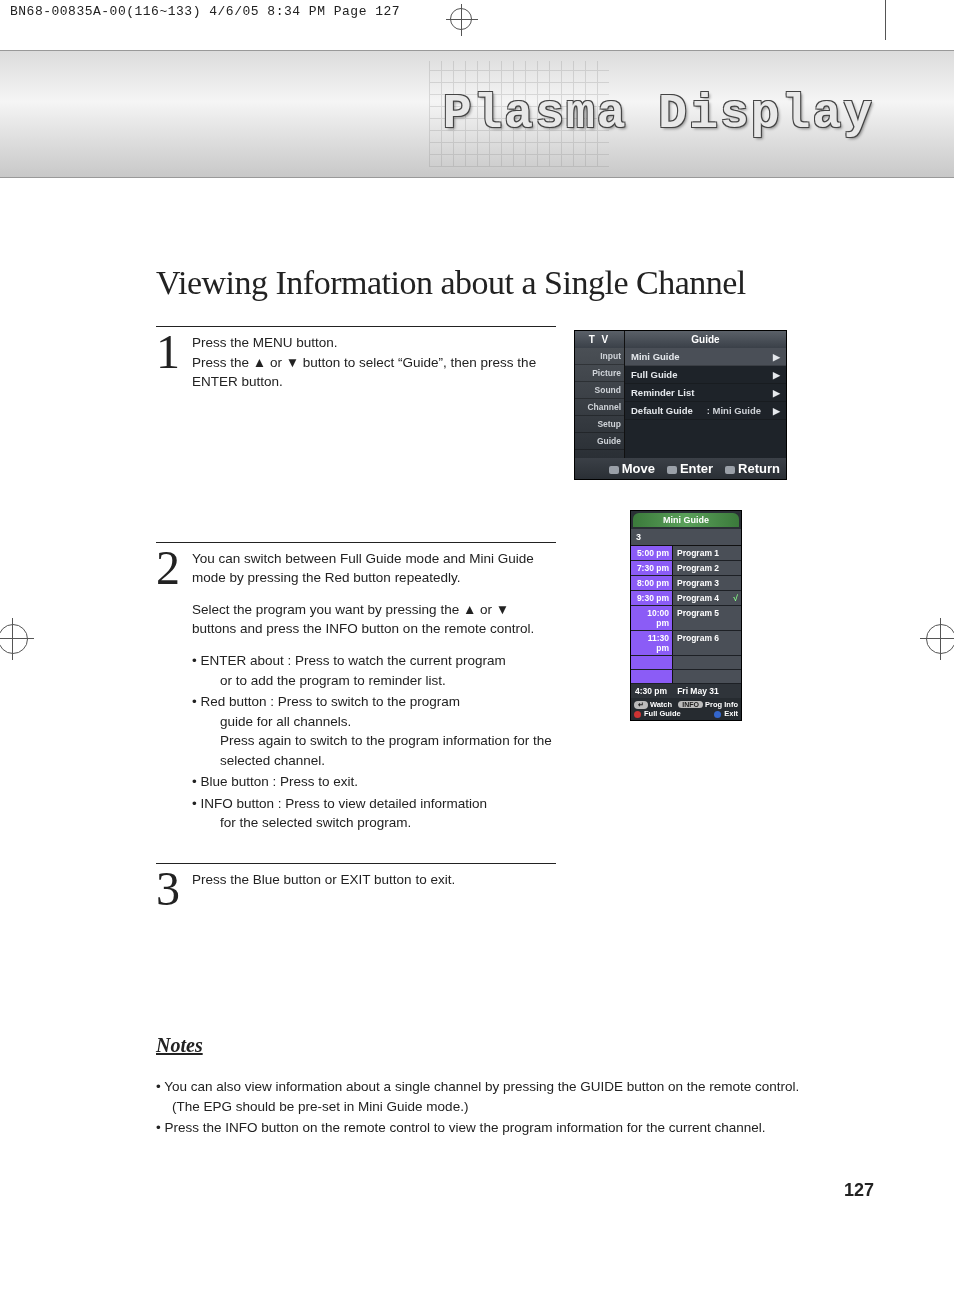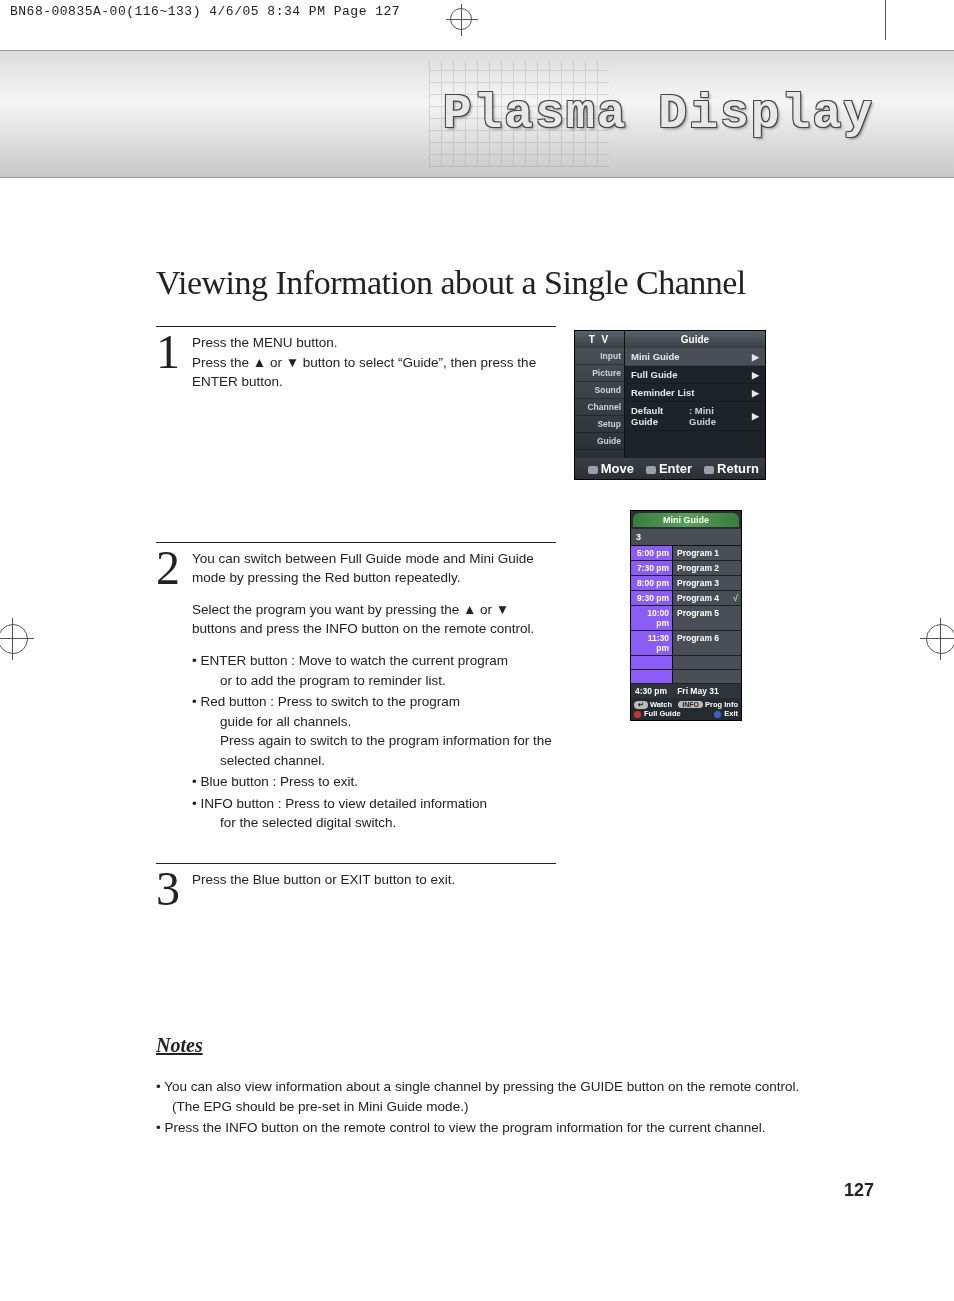--- a/index.html
+++ b/index.html
@@ -126,21 +126,21 @@
     right: 80px;
     bottom: 100px;
     font-size: 18px;
     font-weight: bold;
   }
 
   
   .osd1 {
     position: absolute;
     left: 574px; top: 330px;
-    width: 192px;
+    width: 213px;
     background: #0c4a6e;
     border: 1px solid #000;
     font-size: 10px;
     color: #fff;
     font-weight: bold;
   }
   .osd1-header { display:flex; }
   .osd1-h-left {
     width: 50px; text-align:center; padding:3px 0;
     background: linear-gradient(#5a6068,#3a4048);
@@ -271,34 +271,34 @@
     </div>
   </div>
 
   <div class="step" style="margin-top:150px;">
     <div class="step-num">2</div>
     <div class="step-body">
       <p>You can switch between Full Guide mode and Mini Guide mode by pressing the Red button repeatedly.</p>
       <p>Select the program you want by pressing the ▲ or ▼ buttons and press the INFO button on the remote control.</p>
       <ul>
         <li>
-          <span>• ENTER button : Move to watch the current program</span>
+          <span>• ENTER about : Press to watch the current program</span>
           <span class="sub">or to add the program to reminder list.</span>
         </li>
         <li>
           <span>• Red button : Press to switch to the program</span>
           <span class="sub">guide for all channels.</span>
           <span class="sub">Press again to switch to the program information for the selected channel.</span>
         </li>
         <li>
           <span>• Blue button : Press to exit.</span>
         </li>
         <li>
           <span>• INFO button : Press to view detailed information</span>
-          <span class="sub">for the selected digital switch.</span>
+          <span class="sub">for the selected switch program.</span>
         </li>
       </ul>
     </div>
   </div>
 
   <div class="step">
     <div class="step-num">3</div>
     <div class="step-body">
       <span>Press the Blue button or EXIT button to exit.</span>
     </div>

